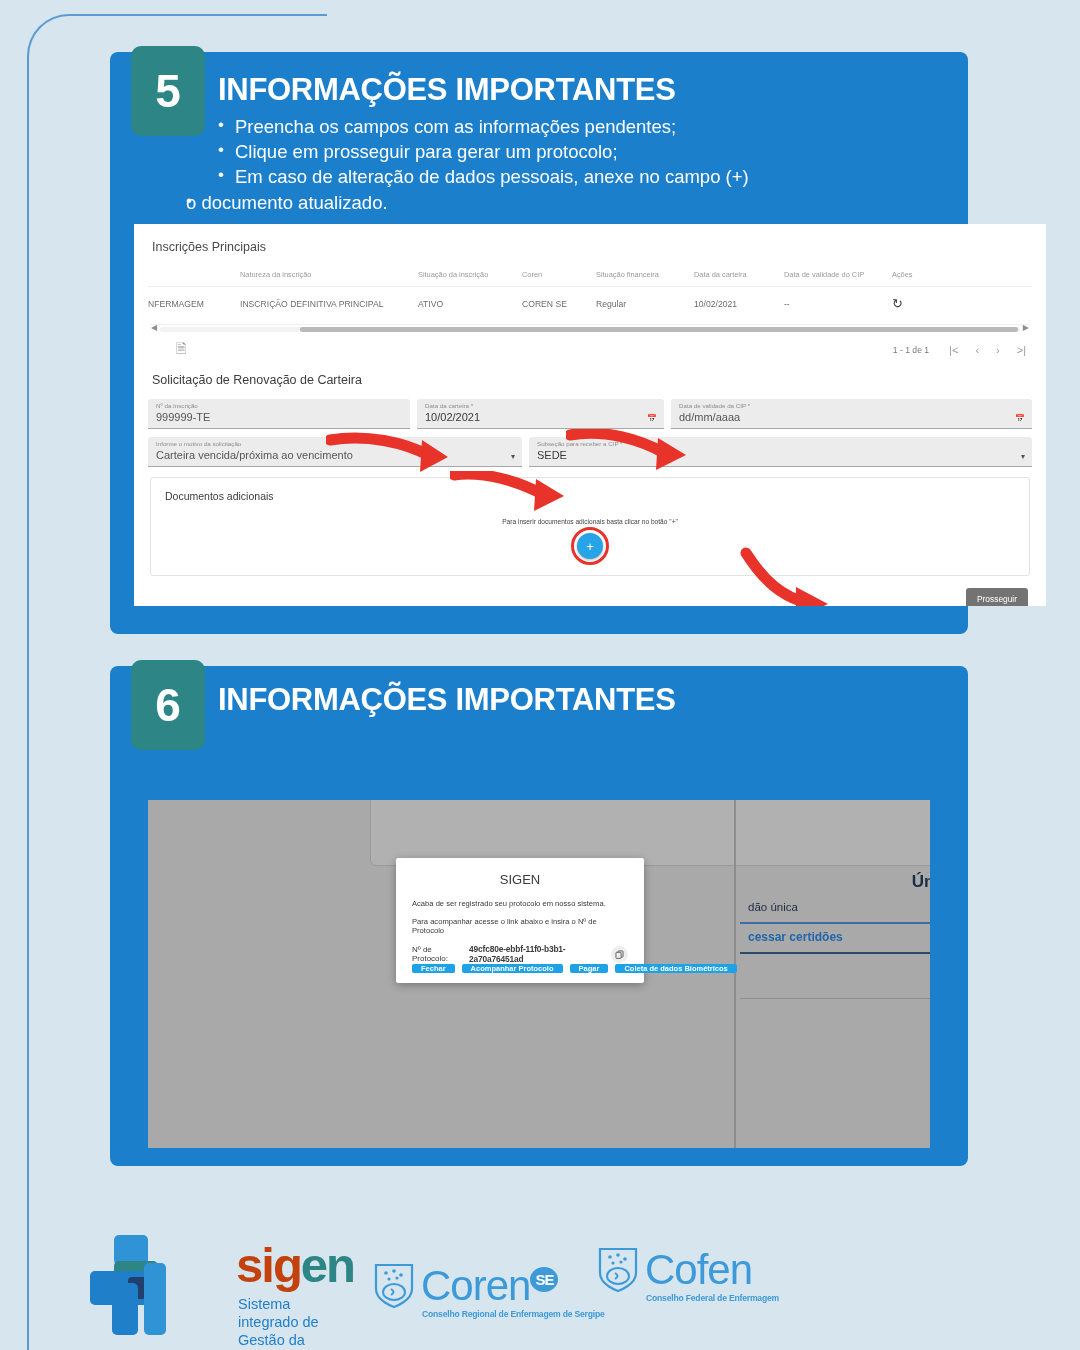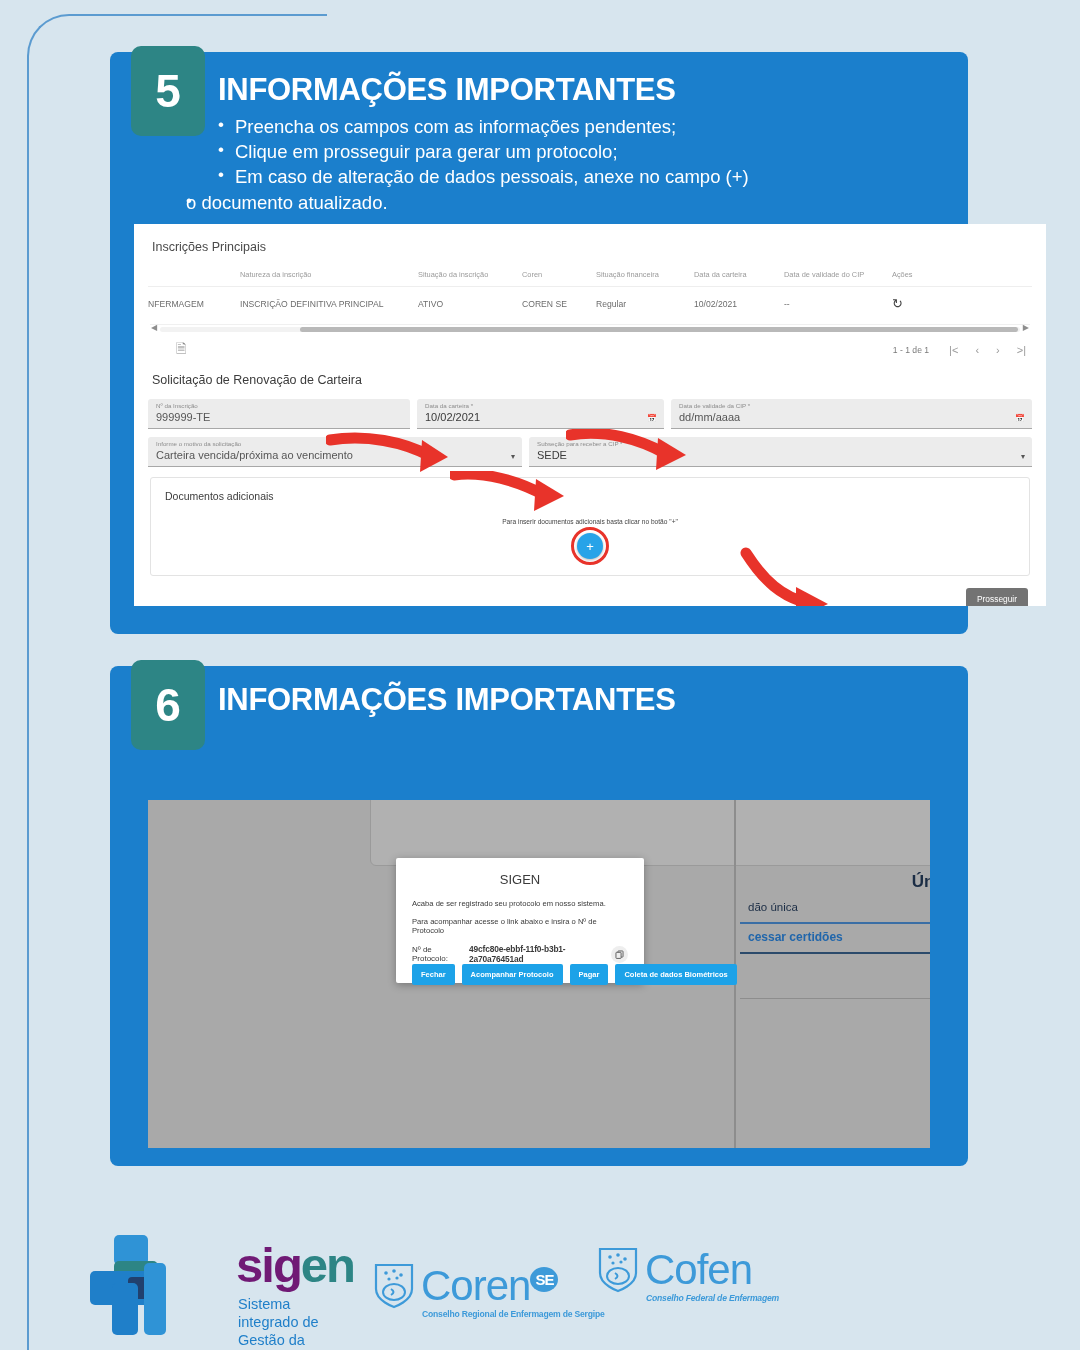--- a/index.html
+++ b/index.html
@@ -172,31 +172,31 @@
   .modal .m-p { font-size:7.6px; color:#3a3a3a; margin-bottom: 9px; }
   .modal .m-proto { font-size:8px; color:#3a3a3a; display:flex; align-items:center; gap:4px; }
   .modal .m-proto b { font-size:8.4px; letter-spacing:-0.15px; }
   .copy-ico {
     width:17px; height:17px; border-radius:50%; background:#eeeeee;
     display:flex; align-items:center; justify-content:center; flex:0 0 auto;
   }
   .m-btns { display:flex; gap:7px; }
   .m-btn {
     background:#1da2e8; color:#fff; font-size:7.5px; font-weight:bold;
-    padding:6px 9px; border-radius:2px; border:none; white-space:nowrap;
+    padding:0 9px; border-radius:2px; border:none; white-space:nowrap;
   }
 
   
   .arrow { position:absolute; }
 
   
   .footer { position:absolute; left:0; top:1225px; width:1080px; height:125px; }
   .logo-sigen { position:absolute; left:88px; top:8px; width:240px; height:110px; }
   .sigen-txt { position:absolute; left:148px; top:4px; font-size:49px; font-weight:bold; letter-spacing:-2px;}
-  .sigen-txt .b { color:#701a75;margin-top:20px; }
+  .sigen-txt .b { color:#c2410c;margin-top:20px; }
   .sigen-txt .g { color:#2d8585; }
   .sigen-sub { position:absolute; left:150px; top:62px; font-size:14.5px; color:#1f7fc9; line-height:1.25; }
 
   .logo-coren { position:absolute; left:372px; top:36px; }
   .logo-cofen { position:absolute; left:596px; top:20px; }
   .lg-name { font-size:42px; color:#3d9ad9; letter-spacing:-1px; line-height:1; }
   .lg-sup { font-size:15px; color:#fff; background:#3d9ad9; border-radius:50%; padding:4px 5px; vertical-align:super; font-weight:bold;}
   .lg-sub { font-size:8.6px; color:#3d9ad9; font-weight:bold; letter-spacing:-0.2px; }
   .shield { display:inline-block; vertical-align:middle; }
 </style>
@@ -419,18 +419,18 @@
               <circle cx="22" cy="10" r="1.8"></circle>
               <circle cx="29" cy="14" r="1.8"></circle>
             <circle cx="17" cy="18" r="1.6"></circle>
               <circle cx="25" cy="17" r="1.6"></circle>
           </g>
           <ellipse cx="22" cy="31" rx="11" ry="8" fill="none" stroke="#3d9ad9" stroke-width="2"></ellipse>
           <path d="M19,28 q5,3 0,6" fill="none" stroke="#3d9ad9" stroke-width="2"></path>
         </svg>
         <div class="lg-name">Cofen</div>
       </div>
-      <div class="lg-sub" style="margin-left:50px; margin-top:-2px;font-style:italic;">Conselho Federal de Enfermagem</div>
+      <div class="lg-sub" style="margin-left:50px; margin-top:-2px;">Conselho Federal de Enfermagem</div>
     </div>
 
   </div>
 
 </div>
 
 </body></html>

